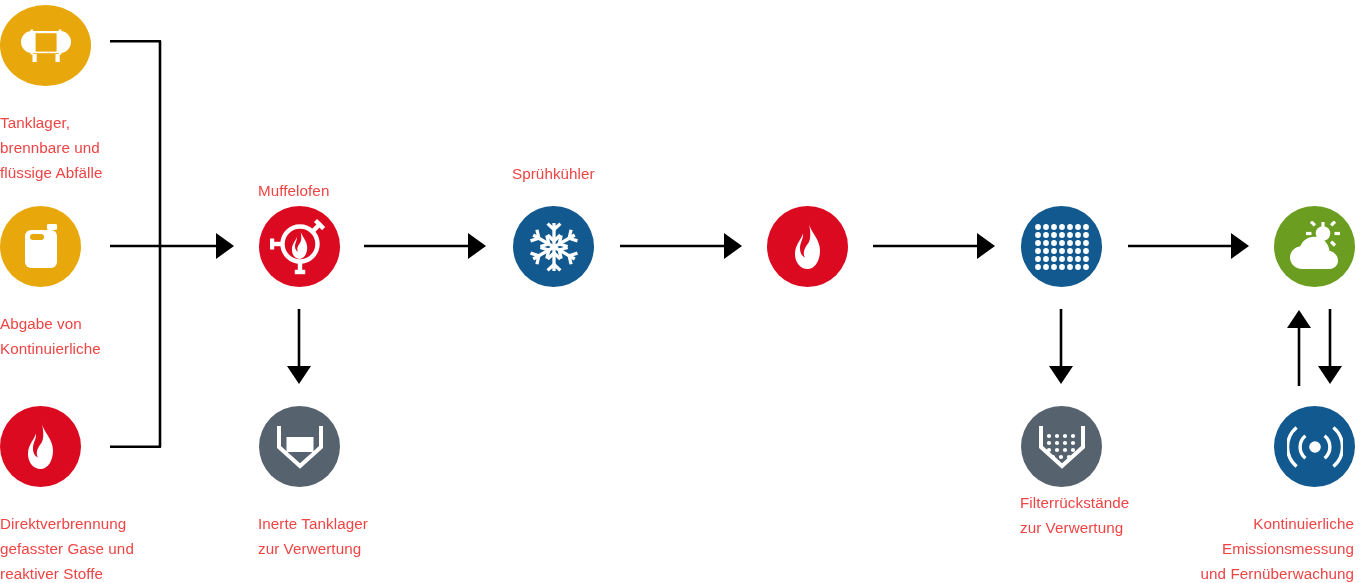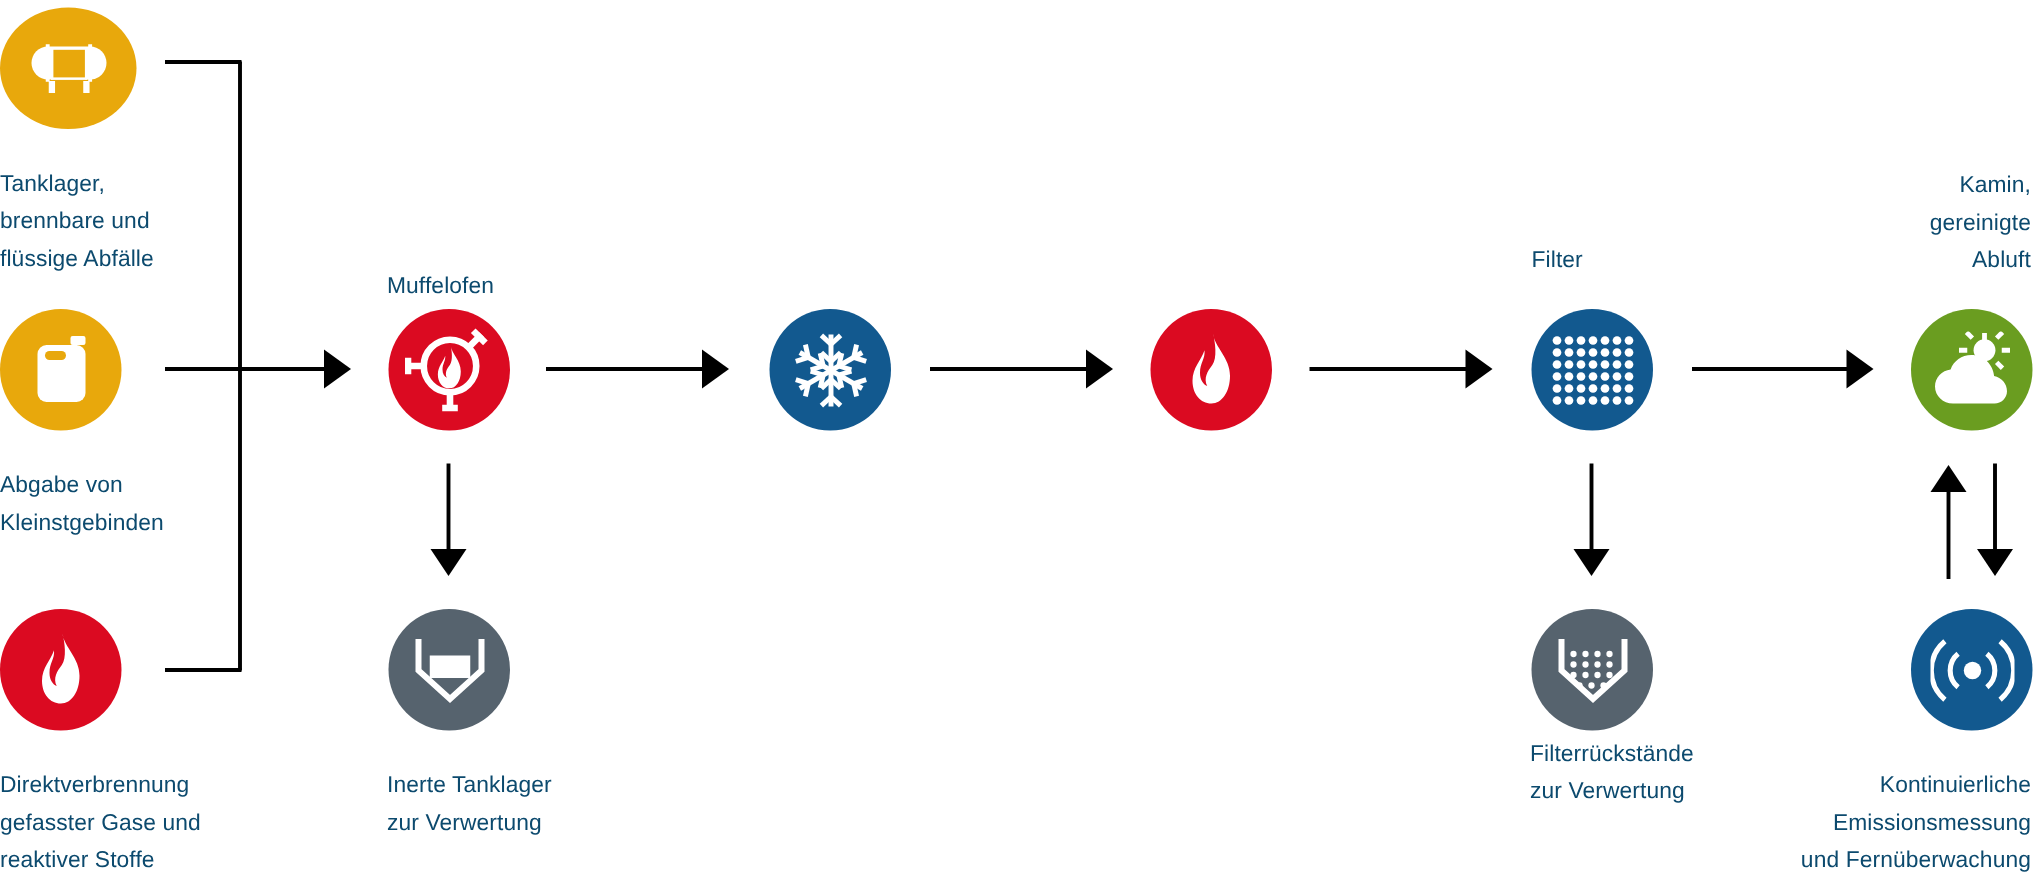--- a/index.html
+++ b/index.html
@@ -19,21 +19,21 @@
     border-radius: 50%;
     display: flex;
     align-items: center;
     justify-content: center;
   }
   .node svg { display: block; }
   .label {
     position: absolute;
     font-size: 15.2px;
     line-height: 25px;
-    color: #0c4a6e;
+    color: #ef4444;
     white-space: pre-line;
     letter-spacing: 0.005em;
   }
   .label.right { text-align: right; }
   #flow-lines {
     position: absolute;
     top: 0; left: 0;
     width: 1360px; height: 583px;
     pointer-events: none;
   }
@@ -125,21 +125,21 @@
   <div class="node" style="left:0px; top:206px; width:81px; height:81px; background:#E8A80C;">
     <svg width="44" height="50" viewBox="0 0 44 50">
       <g fill="#fff">
         <rect x="6" y="8" width="32" height="38" rx="6"></rect>
         <rect x="28" y="2" width="10" height="6" rx="1.4"></rect>
       </g>
       <rect x="11" y="12" width="14" height="6" rx="3" fill="#E8A80C"></rect>
     </svg>
   </div>
   <div class="label" style="left:0px; top:311px; width:190px;">Abgabe von
-Kleinstgebinden</div>
+Kontinuierliche</div>
 
   <div class="node" style="left:0px; top:406px; width:81px; height:81px; background:#DB0A21;">
     <svg width="42" height="52" viewBox="0 0 42 52">
       <path fill="#fff" d="M21.5,1 C23,11 33,17.5 33,29.5 C33,40 27.8,48 20.6,48 C13.3,48 8,41.6 8,32.8 C8,24 14,19 16,12.5 C16.6,18 13,21 13,27.5 C13,32 15,35.2 17.8,36.4 C15.2,31 18,26.5 21.2,22.3 C24.6,17.8 23.2,7 21.5,1 Z"></path>
     </svg>
   </div>
   <div class="label" style="left:0px; top:511px; width:200px;">Direktverbrennung
 gefasster Gase und
 reaktiver Stoffe</div>
 
@@ -163,20 +163,21 @@
 
   <div class="node" style="left:259px; top:406px; width:81px; height:81px; background:#56636E;">
     <svg width="52" height="48" viewBox="0 0 52 48">
       <path fill="none" stroke="#fff" stroke-width="4" stroke-linejoin="miter" d="M5,3 L5,24 L26,43 L47,24 L47,3"></path>
       <rect x="12.5" y="14" width="27" height="15" fill="#fff"></rect>
     </svg>
   </div>
   <div class="label" style="left:258px; top:511px; width:190px;">Inerte Tanklager
 zur Verwertung</div>
 
+  <div class="label" style="left:512px; top:161px; width:170px;">Sprühkühler</div>
   <div class="node" style="left:513px; top:206px; width:81px; height:81px; background:#12598F;">
     <svg width="52" height="52" viewBox="0 0 52 52">
       <g stroke="#fff" stroke-width="3.3" stroke-linecap="butt" fill="none">
         <g>
           <line x1="26" y1="2" x2="26" y2="50"></line>
           <line x1="26" y1="8.5" x2="19.6" y2="2.6"></line>
           <line x1="26" y1="8.5" x2="32.4" y2="2.6"></line>
           <line x1="26" y1="20" x2="19.6" y2="14"></line>
           <line x1="26" y1="20" x2="32.4" y2="14"></line>
           <line x1="26" y1="43.5" x2="19.6" y2="49.4"></line>
@@ -209,21 +210,20 @@
       </g>
     </svg>
   </div>
 
   <div class="node" style="left:767px; top:206px; width:81px; height:81px; background:#DB0A21;">
     <svg width="42" height="52" viewBox="0 0 42 52">
       <path fill="#fff" d="M21.5,1 C23,11 33,17.5 33,29.5 C33,40 27.8,48 20.6,48 C13.3,48 8,41.6 8,32.8 C8,24 14,19 16,12.5 C16.6,18 13,21 13,27.5 C13,32 15,35.2 17.8,36.4 C15.2,31 18,26.5 21.2,22.3 C24.6,17.8 23.2,7 21.5,1 Z"></path>
     </svg>
   </div>
 
-  <div class="label" style="left:1021px; top:161px; width:140px;">Filter</div>
   <div class="node" style="left:1021px; top:206px; width:81px; height:81px; background:#12598F;">
     <svg width="58" height="58" viewBox="0 0 58 58">
       <g fill="#fff">
         <g>
           <circle cx="5" cy="9" r="2.9"></circle>
             <circle cx="13" cy="9" r="2.9"></circle>
             <circle cx="21" cy="9" r="2.9"></circle>
             <circle cx="29" cy="9" r="2.9"></circle>
             <circle cx="37" cy="9" r="2.9"></circle>
             <circle cx="45" cy="9" r="2.9"></circle>
@@ -286,23 +286,20 @@
           <circle cx="37" cy="27" r="2.1"></circle>
         <circle cx="17" cy="34" r="2.1"></circle>
           <circle cx="25" cy="34" r="2.1"></circle>
           <circle cx="33" cy="34" r="2.1"></circle>
       </g>
     </svg>
   </div>
   <div class="label" style="left:1020px; top:490px; width:190px;">Filterrückstände
 zur Verwertung</div>
 
-  <div class="label right" style="left:1194px; top:111px; width:160px;">Kamin,
-gereinigte
-Abluft</div>
   <div class="node" style="left:1274px; top:206px; width:81px; height:81px; background:#6A9D20;">
     <svg width="58" height="52" viewBox="0 0 58 52">
       <g stroke="#fff" stroke-width="3.2" stroke-linecap="butt" fill="none">
         <line x1="37" y1="1" x2="37" y2="7"></line>
         <line x1="25.5" y1="12.5" x2="20" y2="12.5"></line>
         <line x1="48.5" y1="12.5" x2="54" y2="12.5"></line>
         <line x1="28.9" y1="4.4" x2="25" y2="0.5"></line>
         <line x1="45.1" y1="4.4" x2="49" y2="0.5"></line>
         <line x1="28.9" y1="20.6" x2="25" y2="24.5"></line>
         <line x1="45.1" y1="20.6" x2="49" y2="24.5"></line>

